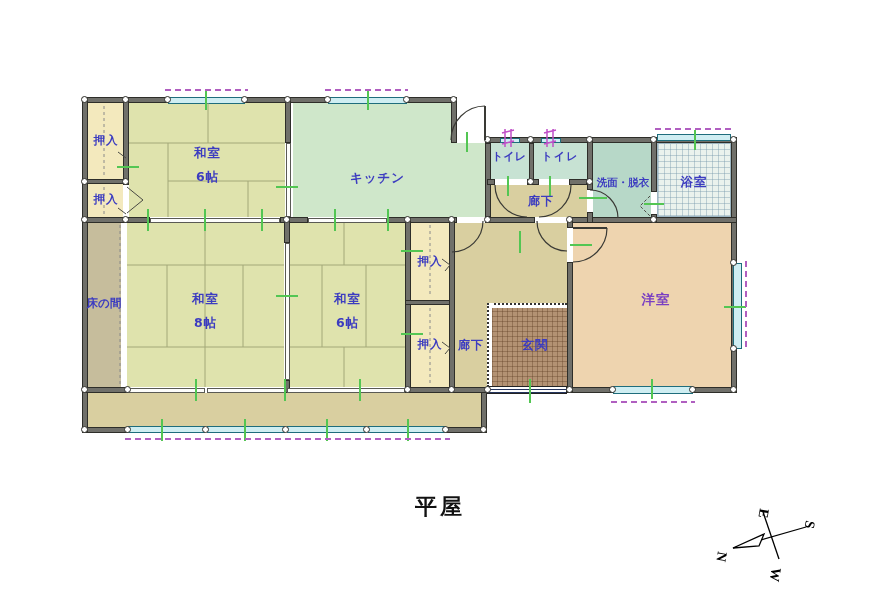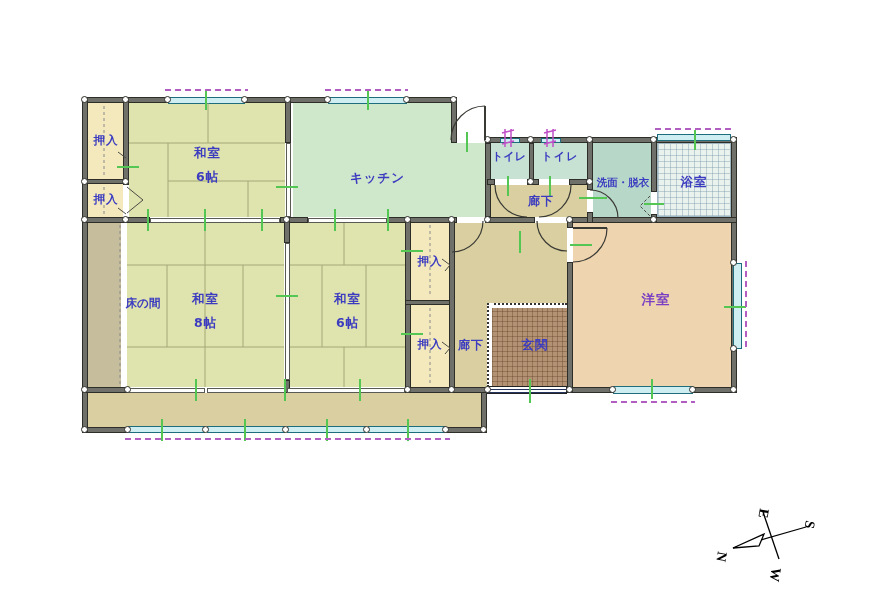--- a/index.html
+++ b/index.html
@@ -226,25 +226,26 @@
   <div class="lbl" style="left:86px;top:135px;width:40px;font-size:11.5px;">押入</div>
   <div class="lbl" style="left:86px;top:194px;width:40px;font-size:11.5px;">押入</div>
   <div class="lbl" style="left:175px;top:147px;width:65px;">和室</div>
   <div class="lbl" style="left:175px;top:171px;width:65px;">6帖</div>
   <div class="lbl" style="left:330px;top:172px;width:95px;">キッチン</div>
   <div class="lbl" style="left:487px;top:151px;width:44px;font-size:11px;letter-spacing:0;">トイレ</div>
   <div class="lbl" style="left:535px;top:151px;width:50px;font-size:11px;letter-spacing:1px;">トイレ</div>
   <div class="lbl" style="left:586px;top:177px;width:74px;font-size:10.5px;letter-spacing:0;">洗面・脱衣</div>
   <div class="lbl" style="left:671px;top:176px;width:46px;">浴室</div>
   <div class="lbl" style="left:519px;top:195px;width:44px;font-size:12px;">廊下</div>
-  <div class="lbl" style="left:81px;top:298px;width:46px;font-size:11.5px;letter-spacing:0;margin-left:39px;">床の間</div>
+  <div class="lbl" style="left:81px;top:298px;width:46px;font-size:11.5px;letter-spacing:0;">床の間</div>
   <div class="lbl" style="left:173px;top:293px;width:65px;">和室</div>
   <div class="lbl" style="left:173px;top:317px;width:65px;">8帖</div>
   <div class="lbl" style="left:315px;top:293px;width:65px;">和室</div>
   <div class="lbl" style="left:315px;top:317px;width:65px;">6帖</div>
   <div class="lbl" style="left:410px;top:256px;width:40px;font-size:11.5px;">押入</div>
   <div class="lbl" style="left:410px;top:339px;width:40px;font-size:11.5px;">押入</div>
   <div class="lbl" style="left:449px;top:339px;width:44px;font-size:12px;">廊下</div>
   <div class="lbl" style="left:512px;top:339px;width:46px;">玄関</div>
   <div class="lbl" style="left:632px;top:293px;width:48px;color:#7a3fc2;font-size:13.5px;">洋室</div>
 
+  <div class="title" style="left:355px;top:492px;width:170px;">平屋</div>
 
 </div>
 
 </body></html>

